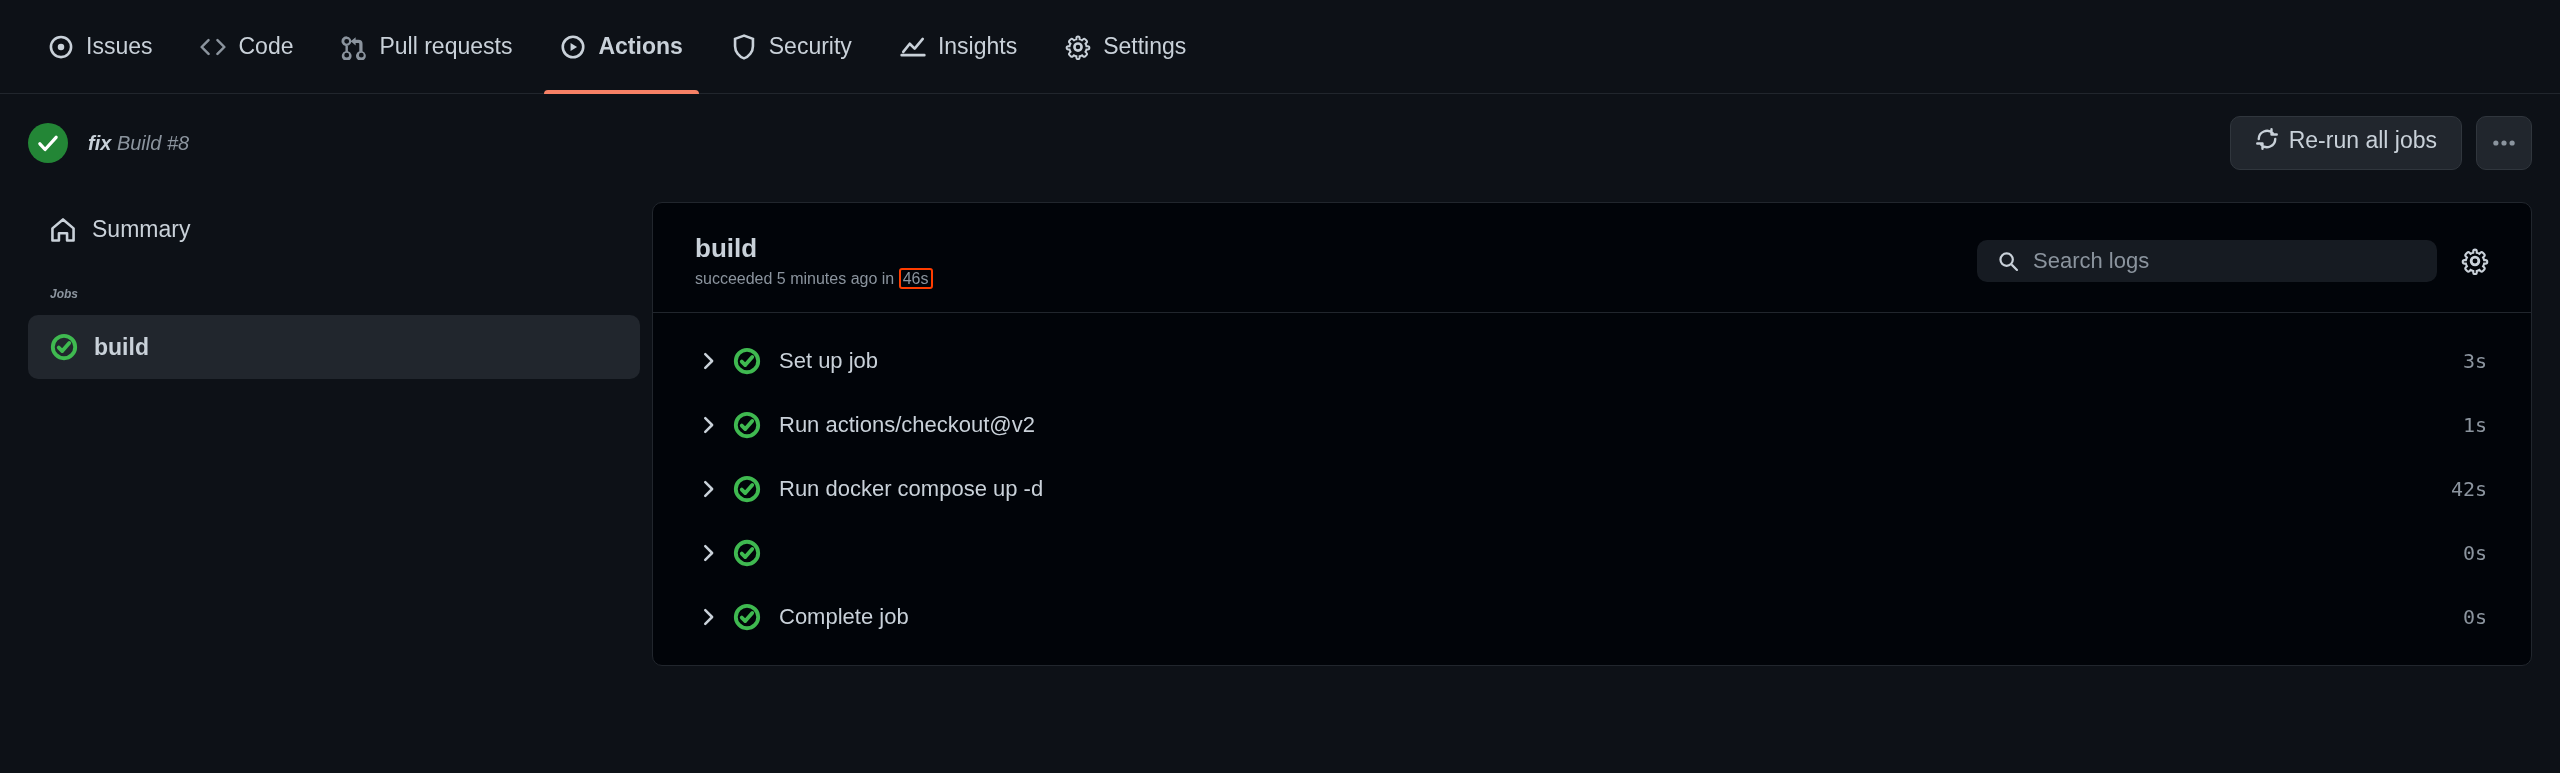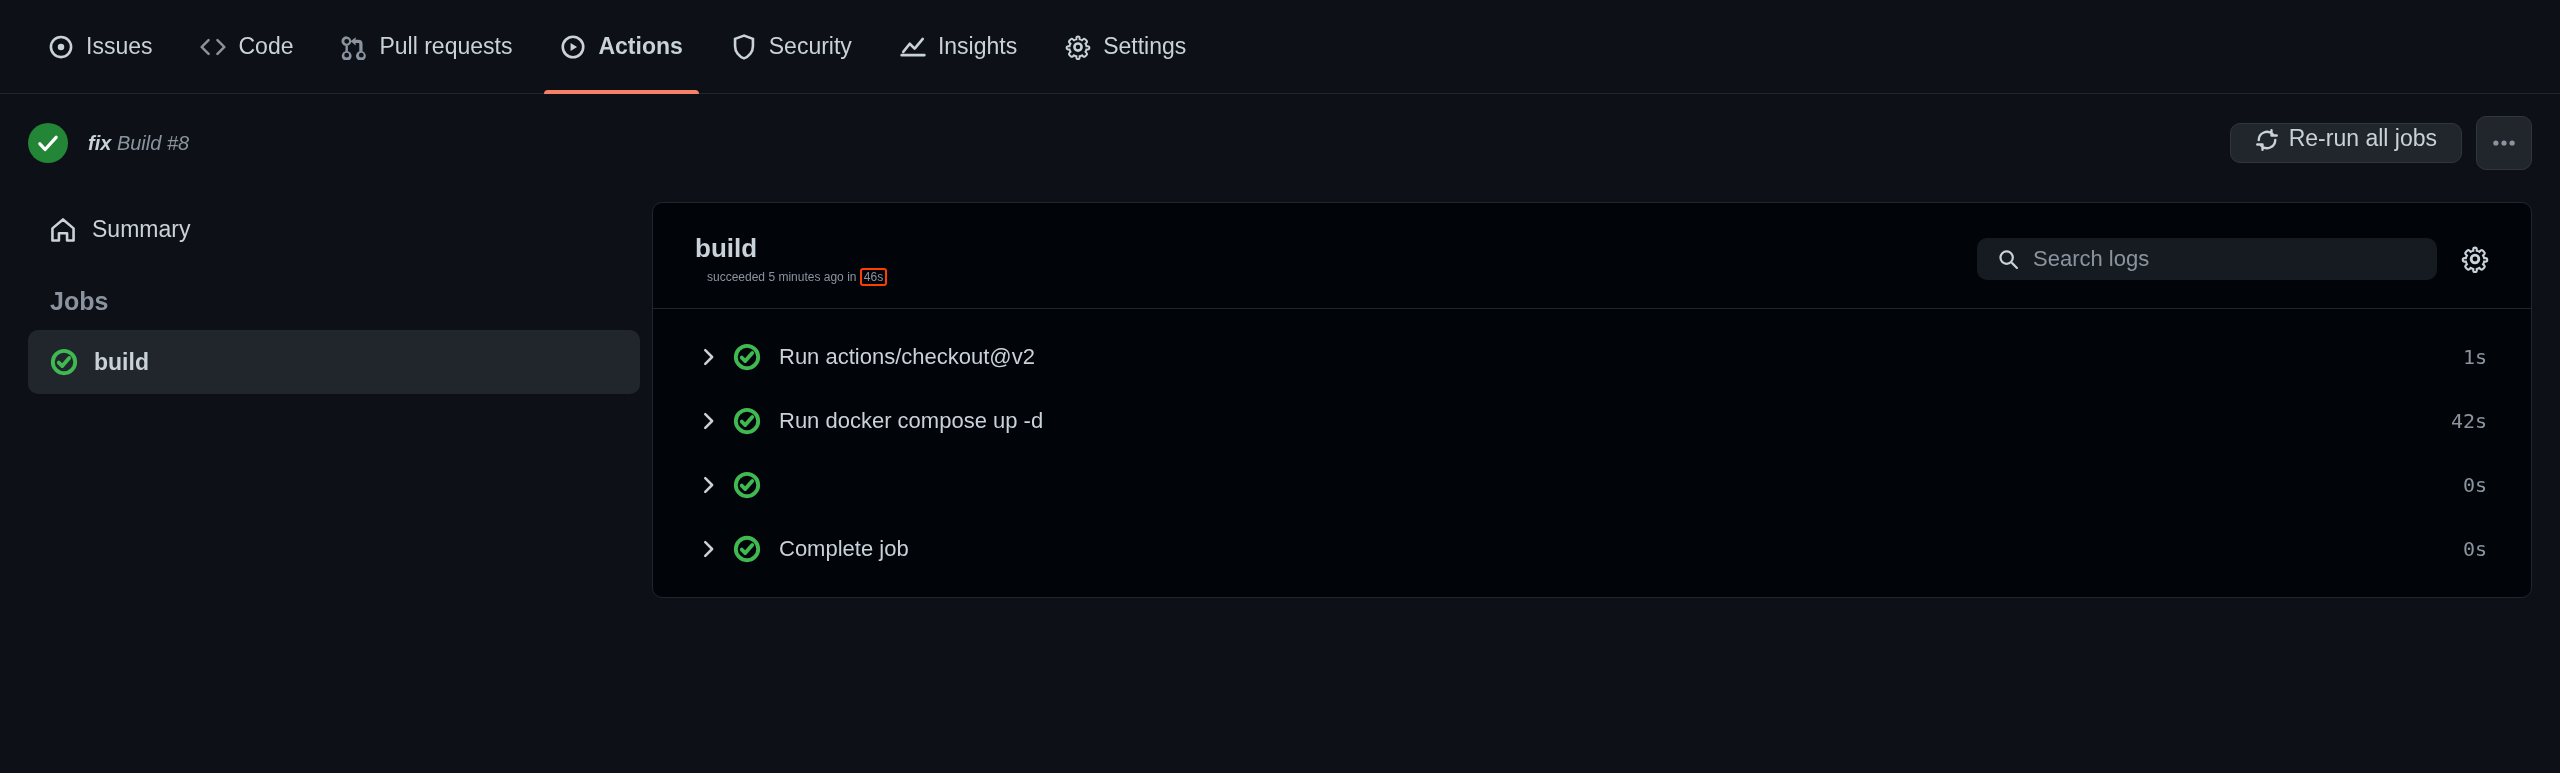--- a/index.html
+++ b/index.html
@@ -69,29 +69,29 @@
     background: var(--success);
     border-radius: 50%;
     display: flex; align-items: center; justify-content: center;
     margin-right: 20px;
   }
   .success-badge svg { width: 26px; height: 26px; fill: #fff; }
   .run-title { font-size: 20px; font-weight: 400; color: var(--text-secondary); font-style: italic; }
   .run-title .commit-msg { color: var(--text-primary); font-weight: 600; }
   .spacer { flex: 1; }
   .btn {
-    display: inline-flex; align-items: flex-end; gap: 10px;
+    display: inline-flex; align-items: flex-start; gap: 10px;
     background: var(--bg-button);
     border: 1px solid var(--border);
     color: var(--text-primary);
     padding: 10px 24px;
     border-radius: 10px;
     font-size: 23px;
     font-weight: 500;
-    height: 40px;
+    height: 54px;
   }
   .btn svg { width: 24px; height: 24px; fill: var(--text-secondary); }
   .icon-btn {
     display: inline-flex; align-items: center; justify-content: center;
     width: 56px; height: 54px;
     background: var(--bg-button);
     border: 1px solid var(--border);
     border-radius: 10px;
     margin-left: 14px;
   }
@@ -108,24 +108,25 @@
   }
   .sidebar-link {
     display: flex; align-items: center; gap: 16px;
     padding: 14px 22px;
     border-radius: 10px;
     font-size: 23px;
     color: var(--text-primary);
   }
   .sidebar-link svg { width: 26px; height: 26px; fill: var(--text-secondary); }
   .sidebar-heading {
-    font-size: 25px;
+    font-size: 12px;
     font-weight: 600;
     color: var(--text-secondary);
     padding: 30px 22px 14px 22px;
+    font-style: italic;
   }
   .job-item {
     display: flex; align-items: center; gap: 16px;
     padding: 18px 22px;
     border-radius: 10px;
     font-size: 23px;
     font-weight: 600;
     color: var(--text-primary);
     background: var(--bg-hover);
   }
@@ -152,24 +153,23 @@
     overflow: hidden;
     margin-right: 16px;
   }
   .panel-head {
     display: flex; align-items: center;
     padding: 30px 42px 24px 42px;
     border-bottom: 1px solid var(--border-subtle);
   }
   .job-name { font-size: 26px; font-weight: 600; color: var(--text-primary); }
   .job-status-line {
-    font-size: 12px;
+    font-size: 16px;
     color: var(--text-secondary);
     margin-top: 6px;
-    margin-left: 12px;
   }
   .duration-hl {
     border: 2px solid var(--hl-red);
     padding: 0 2px;
     border-radius: 3px;
   }
   .search-box {
     display: flex; align-items: center; gap: 12px;
     background: var(--bg-input);
     border-radius: 10px;
@@ -341,63 +341,74 @@
         <input type="text" placeholder="Search logs" style="">
       </div>
       <svg class="panel-gear" viewBox="0 0 16 16">
           <circle cx="8" cy="8" r="2.2" fill="none" stroke="currentColor" stroke-width="1.6"></circle>
           <path d="M8 1.5c.6 0 1 .4 1 1v.8a5 5 0 0 1 1.5.6l.6-.6a1 1 0 0 1 1.4 0l.7.7a1 1 0 0 1 0 1.4l-.6.6c.3.5.5 1 .6 1.5h.8c.6 0 1 .4 1 1s-.4 1-1 1h-.8c-.1.5-.3 1-.6 1.5l.6.6a1 1 0 0 1 0 1.4l-.7.7a1 1 0 0 1-1.4 0l-.6-.6a5 5 0 0 1-1.5.6v.8c0 .6-.4 1-1 1s-1-.4-1-1v-.8a5 5 0 0 1-1.5-.6l-.6.6a1 1 0 0 1-1.4 0l-.7-.7a1 1 0 0 1 0-1.4l.6-.6a5 5 0 0 1-.6-1.5h-.8c-.6 0-1-.4-1-1s.4-1 1-1h.8c.1-.5.3-1 .6-1.5l-.6-.6a1 1 0 0 1 0-1.4l.7-.7a1 1 0 0 1 1.4 0l.6.6A5 5 0 0 1 7 3.3v-.8c0-.6.4-1 1-1Z" fill="none" stroke="currentColor" stroke-width="1.2"></path>
         </svg>
     </div>
 
     <div class="steps">
 
-
       <div class="step-row">
         <svg class="chevron" viewBox="0 0 16 16">
             <path d="M6 3l5 5-5 5" fill="none" stroke="currentColor" stroke-width="1.8" stroke-linecap="round" stroke-linejoin="round"></path>
           </svg>
         <svg class="check" viewBox="0 0 16 16">
             <circle class="check-circle" cx="8" cy="8" r="6.4"></circle>
             <path class="check-tick" d="M5 8.3l2 2 4-4.6"></path>
           </svg>
-        <span class="step-name">Run actions/checkout@v2</span>
-        <span class="step-time">1s</span>
+        <span class="step-name">Set up job</span>
+        <span class="step-time">3s</span>
       </div>
 
       <div class="step-row">
         <svg class="chevron" viewBox="0 0 16 16">
             <path d="M6 3l5 5-5 5" fill="none" stroke="currentColor" stroke-width="1.8" stroke-linecap="round" stroke-linejoin="round"></path>
           </svg>
         <svg class="check" viewBox="0 0 16 16">
             <circle class="check-circle" cx="8" cy="8" r="6.4"></circle>
             <path class="check-tick" d="M5 8.3l2 2 4-4.6"></path>
           </svg>
-        <span class="step-name">Run docker compose up -d</span>
-        <span class="step-time">42s</span>
+        <span class="step-name">Run actions/checkout@v2</span>
+        <span class="step-time">1s</span>
       </div>
 
       <div class="step-row">
         <svg class="chevron" viewBox="0 0 16 16">
             <path d="M6 3l5 5-5 5" fill="none" stroke="currentColor" stroke-width="1.8" stroke-linecap="round" stroke-linejoin="round"></path>
           </svg>
         <svg class="check" viewBox="0 0 16 16">
             <circle class="check-circle" cx="8" cy="8" r="6.4"></circle>
             <path class="check-tick" d="M5 8.3l2 2 4-4.6"></path>
           </svg>
-        <span class="step-time">0s</span>
+        <span class="step-name">Run docker compose up -d</span>
+        <span class="step-time">42s</span>
       </div>
 
       <div class="step-row">
         <svg class="chevron" viewBox="0 0 16 16">
             <path d="M6 3l5 5-5 5" fill="none" stroke="currentColor" stroke-width="1.8" stroke-linecap="round" stroke-linejoin="round"></path>
           </svg>
         <svg class="check" viewBox="0 0 16 16">
             <circle class="check-circle" cx="8" cy="8" r="6.4"></circle>
             <path class="check-tick" d="M5 8.3l2 2 4-4.6"></path>
           </svg>
+        <span class="step-time">0s</span>
+      </div>
+
+      <div class="step-row">
+        <svg class="chevron" viewBox="0 0 16 16">
+            <path d="M6 3l5 5-5 5" fill="none" stroke="currentColor" stroke-width="1.8" stroke-linecap="round" stroke-linejoin="round"></path>
+          </svg>
+        <svg class="check" viewBox="0 0 16 16">
+            <circle class="check-circle" cx="8" cy="8" r="6.4"></circle>
+            <path class="check-tick" d="M5 8.3l2 2 4-4.6"></path>
+          </svg>
         <span class="step-name">Complete job</span>
         <span class="step-time">0s</span>
       </div>
 
     </div>
   </section>
 </div>
 
 </body></html>

